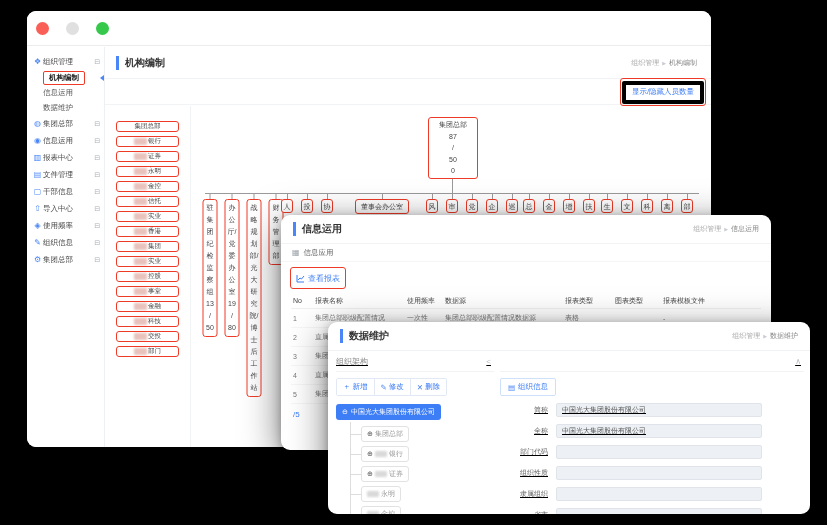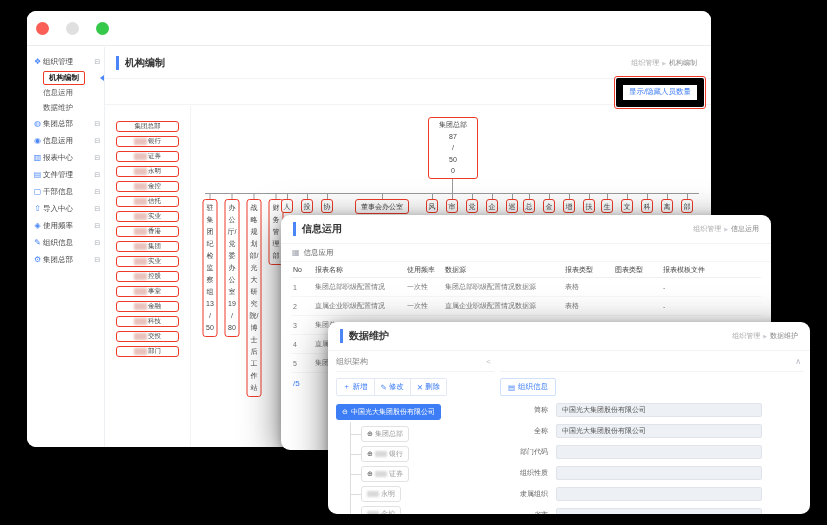--- a/index.html
+++ b/index.html
@@ -34,21 +34,21 @@
 
   
   .page-header { position:absolute; left:78px; top:36px; right:0; height:32px;
     border-bottom:1px solid #f1f3f5; display:flex; align-items:center; padding:0 14px 0 11px; }
   .page-title { font-size:10px; font-weight:bold; color:#333; border-left:3px solid #4a86f7; padding-left:6px; }
   .bc { margin-left:auto; font-size:7px; color:#aaa; display:flex; align-items:center; gap:3px; white-space:nowrap; }
   .bc .sep { font-size:5px; color:#c9cdd3; } .bc .cur { color:#888; }
   .toolbar { position:absolute; left:78px; top:69px; right:0; height:25px;
     border-bottom:1px solid #f1f3f5; display:flex; align-items:center; justify-content:flex-end; padding-right:5px; }
   .annot { border:1.8px solid #ee3b28; border-radius:3px; padding:1px; display:inline-block; background:transparent; }
-  .btn-toggle { font-size:7.5px; color:#3d7df5; border:7px solid #000000; background:#fff;
+  .btn-toggle { font-size:7.5px; color:#3d7df5; border:4px solid #000000; background:#fff;
     padding:2.5px 6px; border-radius:2px; cursor:pointer; white-space:nowrap; }
   .unit-panel { position:absolute; left:80px; top:95px; width:84px; bottom:0;
     border-right:1px solid #f1f3f5; padding:15px 0 0 9px; }
   .unit { width:63px; height:11px; margin-bottom:4px; display:flex; align-items:center; justify-content:center;
     border:1.5px solid #ee3b28; border-radius:3px; font-size:6.5px; color:#444; background:#fff;
     white-space:nowrap; overflow:hidden; cursor:pointer; }
   .redact { display:inline-block; width:13px; height:7px; margin-right:1px; border-radius:1px;
     background:#d99a8f; opacity:.6; filter:blur(1.2px); }
 
   
@@ -80,21 +80,21 @@
   .btn-view { display:inline-flex; align-items:center; gap:3px; font-size:8px; color:#3d7df5;
     background:#fff; border:none; cursor:pointer; padding:2px 4px; }
   .t-head,.t-row { display:grid; grid-template-columns:18px 88px 34px 116px 46px 44px 70px;
     column-gap:4px; align-items:center; padding:0 2px; margin:0 10px; }
   .t-head { height:16px; font-size:7px; color:#444; border-bottom:1px solid #f0f0f0; }
   .t-row { height:19px; font-size:7px; color:#777; border-bottom:1px solid #f6f6f6; cursor:pointer; }
   .t-row span, .t-head span { white-space:nowrap; overflow:hidden; }
   .pagination { margin:6px 0 0 12px; font-size:8px; color:#3d7df5; }
 
   
-  .panel { position:absolute; top:30px; bottom:0; }
+  .panel { position:absolute; top:30px; bottom:0;text-decoration:underline; }
   .p-left { left:8px; width:158px; }
   .p-right { left:172px; right:6px; }
   .p-head { height:20px; display:flex; align-items:center; font-size:8px; color:#888;
     border-bottom:1px solid #f1f3f5; }
   .p-clp { margin-left:auto; color:#b7bcc2; font-size:8px; cursor:pointer; padding-right:3px; }
   .btn-group { display:inline-flex; border:1px solid #e2e9f5; border-radius:2px; margin-top:6px; }
   .tree-btn { display:flex; align-items:center; gap:2px; padding:3px 6px; font-size:7.5px;
     color:#3d7df5; background:#fff; border:none; border-right:1px solid #e2e9f5; cursor:pointer; }
   .tree-btn:last-child { border-right:none; }
   .tree-root { display:inline-flex; align-items:center; gap:3px; margin-top:8px;
@@ -384,20 +384,32 @@
     <span class="bc">
       <span>组织管理</span>
       <span class="sep">▶</span>
       <span class="cur">信息运用</span>
     </span>
   </div>
   <div class="section-bar">
     <span class="grid-ic">▦</span>
     <span>信息应用</span>
   </div>
+  <div class="vr-wrap">
+    <span class="annot">
+      <button class="btn-view">
+        <svg width="9" height="9" viewBox="0 0 9 9">
+          <polyline points="1,8 1,1" stroke="#3d7df5" stroke-width="1" fill="none"></polyline>
+          <polyline points="1,8 8,8" stroke="#3d7df5" stroke-width="1" fill="none"></polyline>
+          <polyline points="2,6 4,4 5.5,5 8,2" stroke="#3d7df5" stroke-width="1" fill="none"></polyline>
+        </svg>
+        <span>查看报表</span>
+      </button>
+    </span>
+  </div>
   <div class="t-head" id="table-head">
       <span>No</span>
       <span>报表名称</span>
       <span>使用频率</span>
       <span>数据源</span>
       <span>报表类型</span>
       <span>图表类型</span>
       <span>报表模板文件</span>
     </div>
   <div id="table-rows">

